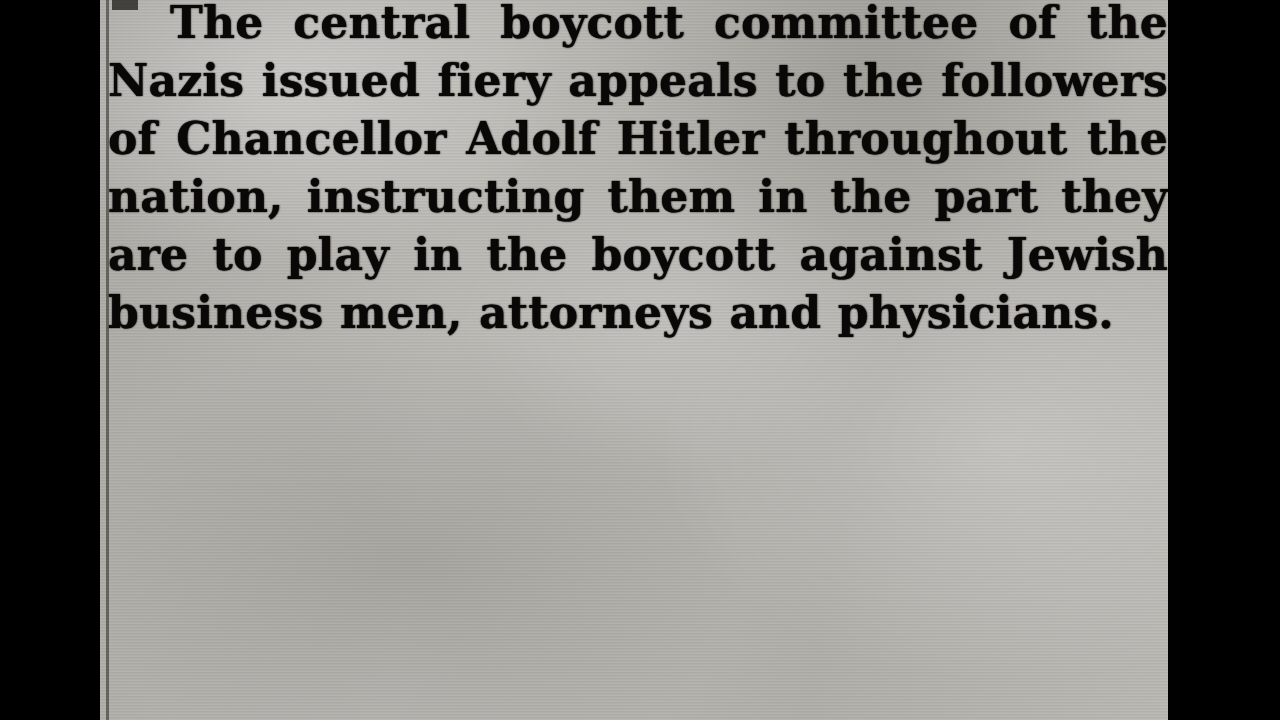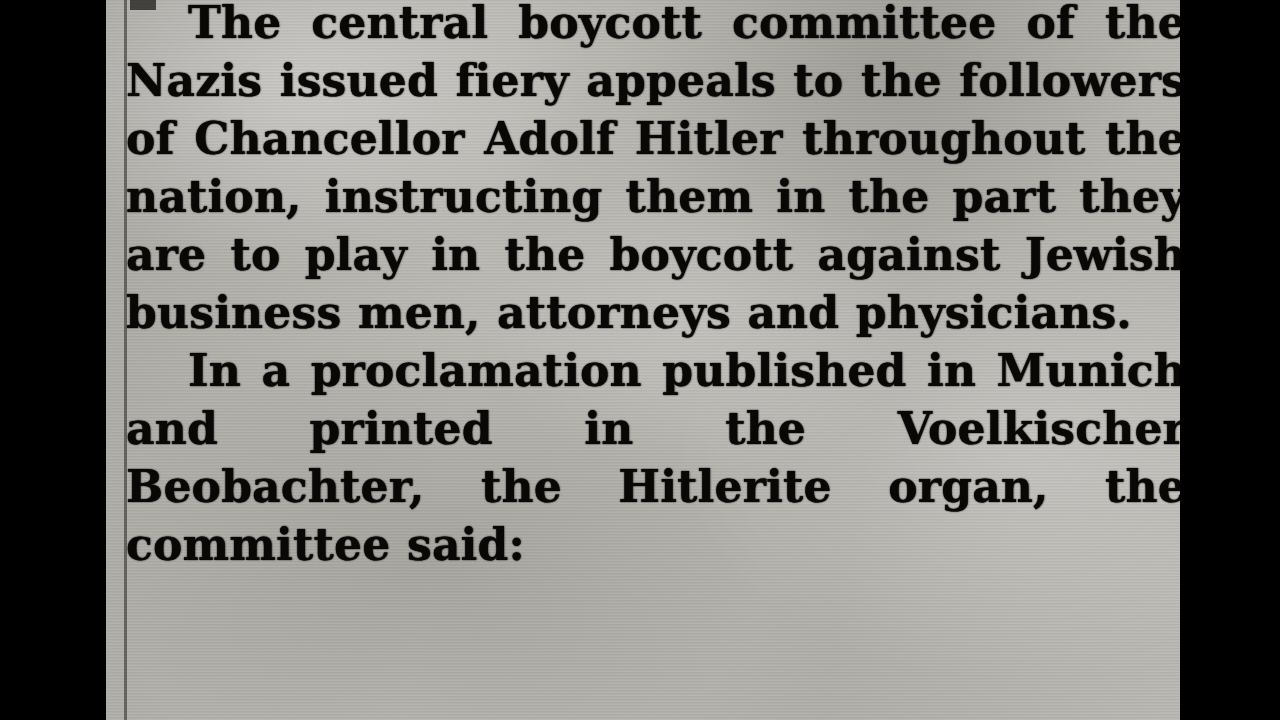--- a/index.html
+++ b/index.html
@@ -12,21 +12,21 @@
   }
   #stage {
     position: relative;
     width: 1280px;
     height: 720px;
     background: #010101;
   }
   
   #clipping {
     position: absolute;
-    left: 106px;
+    left: 88px;
     top: 0px;
     width: 1080px;
     height: 720px;
     background: #b9b7b2;
     overflow: hidden;
   }
   
   #clipping::before {
     content: "";
     position: absolute;
@@ -136,21 +136,20 @@
 
 <div id="stage">
 
   <div id="clipping">
 
     <div id="column-rule"></div>
     <div id="neighbor-mark"></div>
 
     <div id="article">
       <p class="para indent">The central boycott committee of the Nazis issued fiery appeals to the followers of Chancellor Adolf Hitler throughout the nation, instructing them in the part they are to play in the boycott against Jewish business men, attorneys and physicians.</p>
-      <p class="para indent">In a proclamation published in Munich and printed in the Voelkischer Beobachter, the Hitlerite organ, the committee said:</p>
     </div>
 
   </div>
 
   <div id="left-bar"></div>
   <div id="right-bar"></div>
 
 </div>
 
 </body></html>

